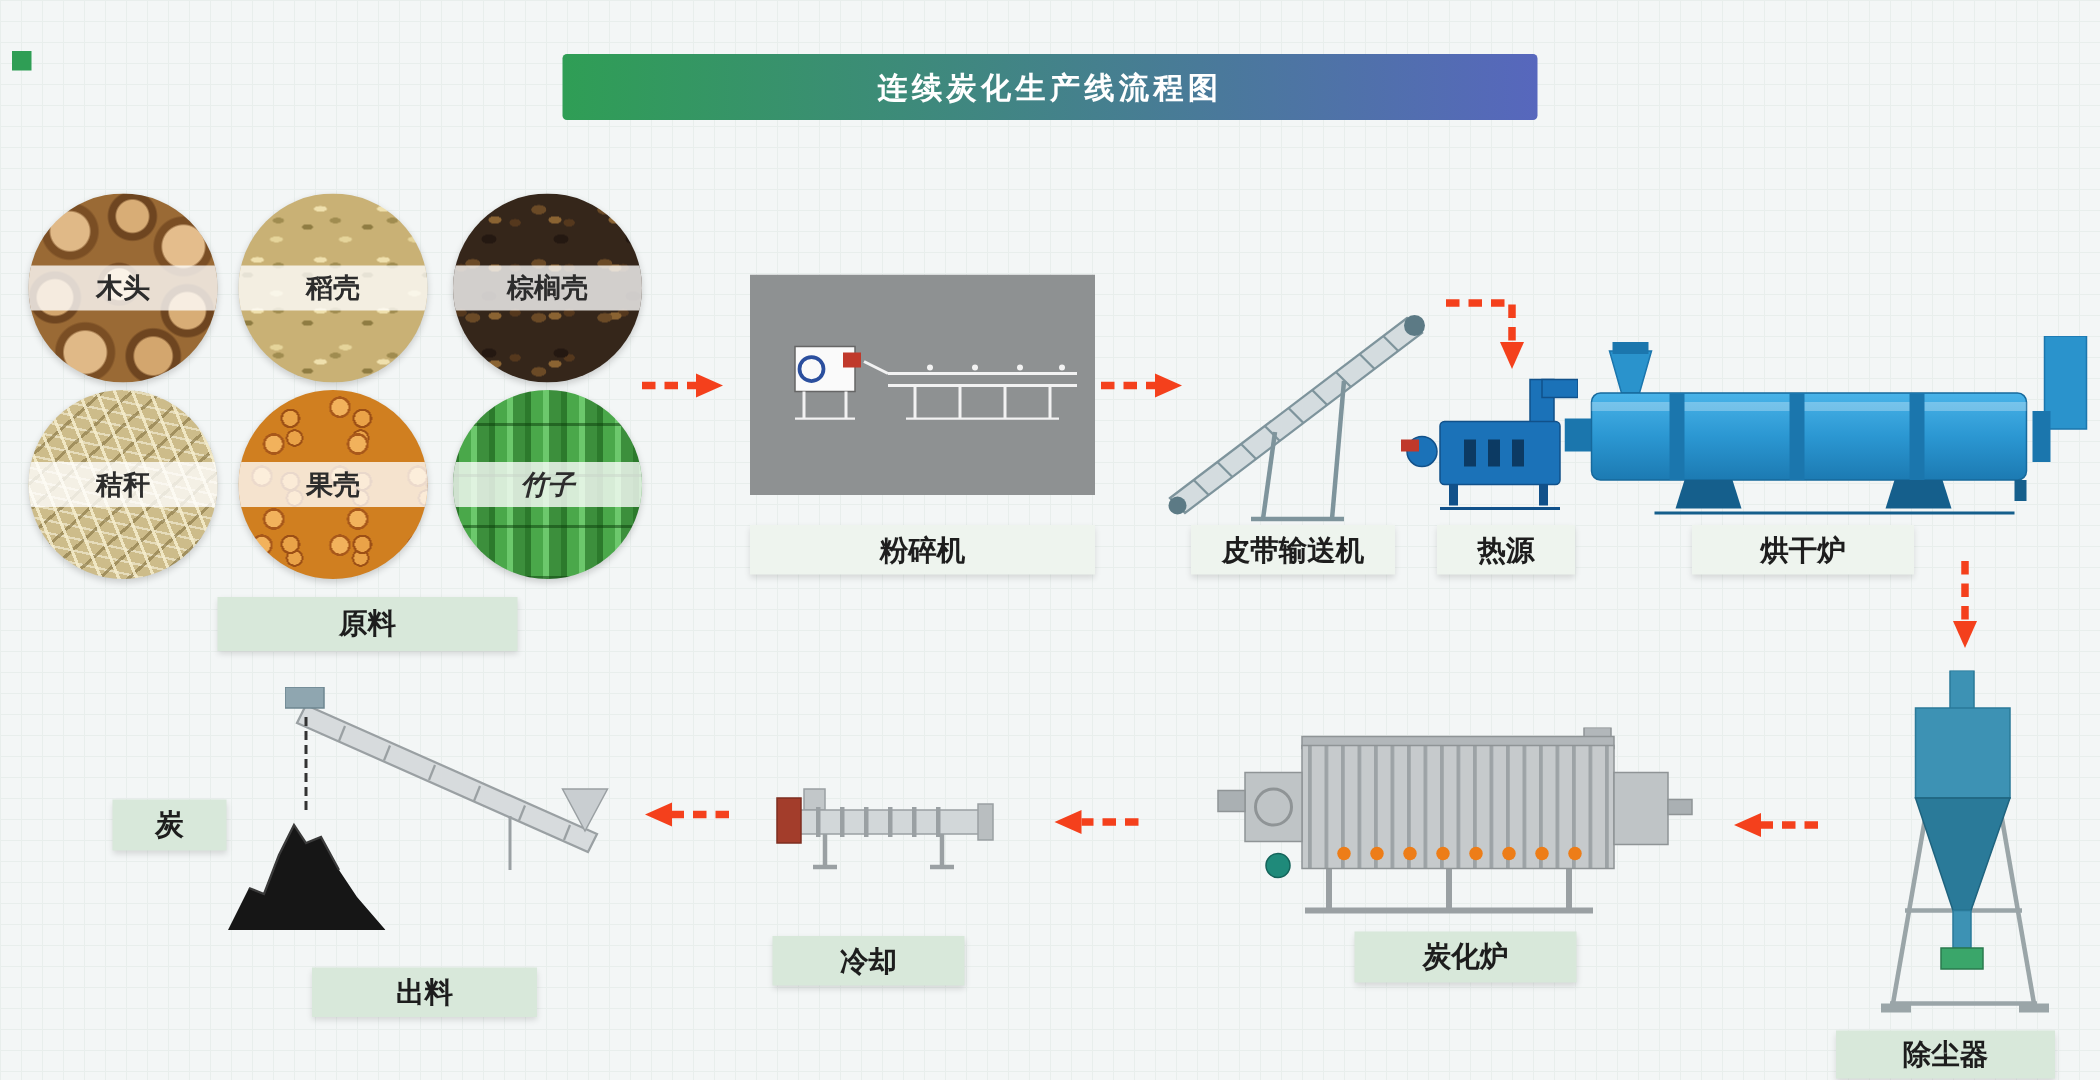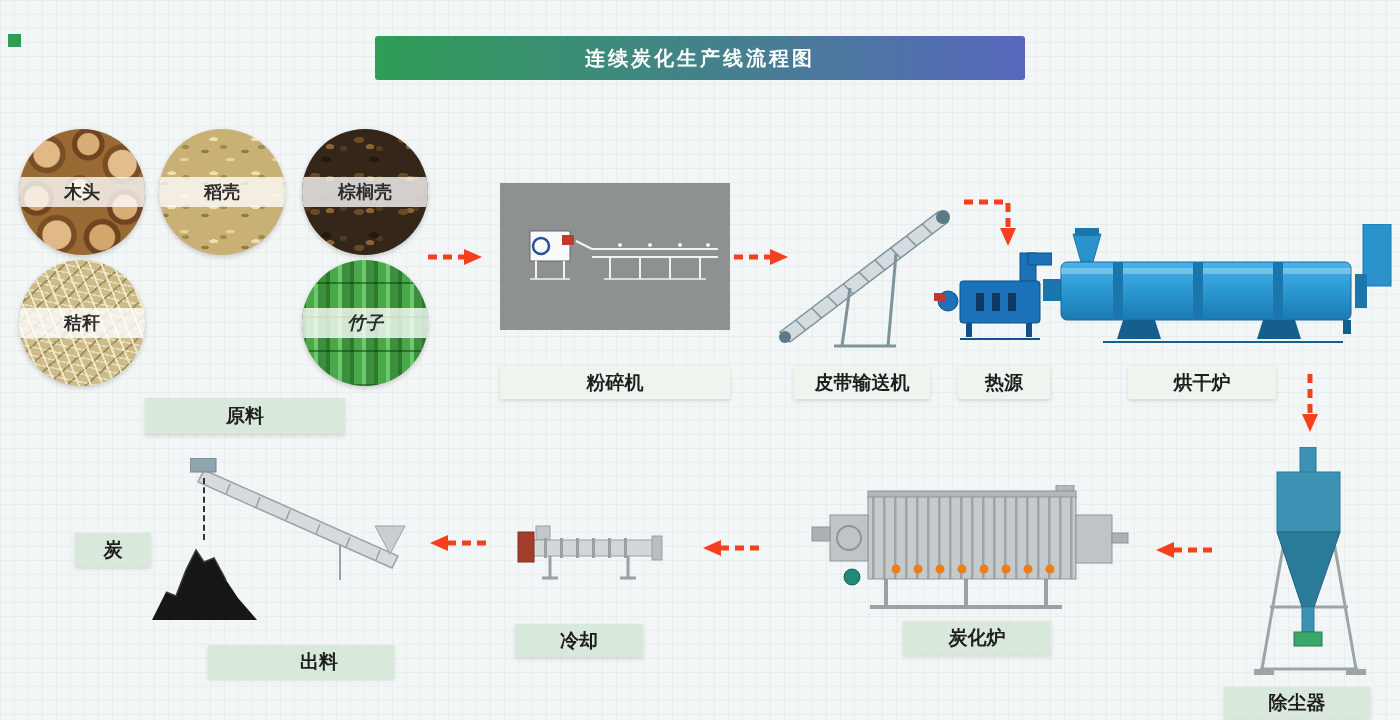--- a/index.html
+++ b/index.html
@@ -18,21 +18,21 @@
     color:#ffffff; font-size:20px; font-weight:bold; letter-spacing:3px;
     display:flex; align-items:center; justify-content:center; border-radius:3px;
   }
   .deco-square { position:absolute; width:13px; height:13px; background:var(--title-gradient-start,#2f9e55); }
   .label {
     position:absolute; display:flex; align-items:center; justify-content:center;
     font-size:19px; font-weight:bold; color:#1d1d1d;
     box-shadow:0 2px 4px rgba(0,0,0,.12);
   }
   .label.green { background:var(--label-green,#d8e8da); }
-  .label.light { background:var(--label-light,#eef4ee);margin-top:16px; }
+  .label.light { background:var(--label-light,#eef4ee); }
   .material {
     position:absolute; width:126px; height:126px; border-radius:50%; overflow:hidden;
     box-shadow:0 2px 5px rgba(0,0,0,.18);
   }
   .material .strip {
     position:absolute; left:0; right:0; top:50%; transform:translateY(-50%); height:30px;
     background:rgba(255,255,255,.78);
     display:flex; align-items:center; justify-content:center;
     font-size:18px; font-weight:bold; color:#2c2c2c;
   }
@@ -89,20 +89,23 @@
   </div>
   <div class="material mat-husk" style="left:159px; top:129px;">
     <div class="strip">稻壳</div>
   </div>
   <div class="material mat-straw" style="left:19px; top:260px;">
     <div class="strip">秸秆</div>
   </div>
   <div class="material mat-palm" style="left:302px; top:129px;">
     <div class="strip">棕榈壳</div>
   </div>
+  <div class="material mat-shell" style="left:159px; top:260px;">
+    <div class="strip">果壳</div>
+  </div>
   <div class="material mat-bamboo" style="left:302px; top:260px;">
     <div class="strip">竹子</div>
   </div>
 
   <div class="label green" style="left:120px; top:398px; width:200px; height:36px;margin-left:25px;">原料</div>
 
   <div class="abs" style="left:500px; top:183px; width:230px; height:147px;">
     <svg width="230" height="147" viewBox="0 0 230 147">
       <rect x="0" y="0" width="230" height="147" fill="#8e9192"></rect>
       <line x1="92" y1="66" x2="218" y2="66" stroke="#f2f2f2" stroke-width="2"></line>
@@ -279,21 +282,21 @@
   <div class="drop-line" style="left:203px; top:478px; height:62px;"></div>
 
   <div class="abs" style="left:152px; top:540px; width:105px; height:80px;">
     <svg width="105" height="80" viewBox="0 0 105 80">
       <polygon points="0,80 14,52 24,56 34,30 44,10 52,22 62,18 74,40 86,58 105,80" fill="#161616"></polygon>
       <polyline points="14,52 24,56 34,30 44,10 52,22 62,18 74,40" fill="none" stroke="#3a3a3a" stroke-width="1.5"></polyline>
     </svg>
   </div>
 
   <div class="label green" style="left:75px; top:533px; width:76px; height:34px;">炭</div>
-  <div class="label green" style="left:208px; top:645px; width:150px; height:33px;padding-left:36px;">出料</div>
+  <div class="label green" style="left:208px; top:645px; width:150px; height:33px;">出料</div>
 
   <svg class="abs" style="left:426px; top:246px;" width="58" height="22" viewBox="0 0 58 22">
     <line x1="2" y1="11" x2="38" y2="11" class="arrow-line" stroke-width="5" stroke-dasharray="9 6"></line>
     <polygon points="38,3 56,11 38,19" class="arrow-head"></polygon>
   </svg>
   <svg class="abs" style="left:732px; top:246px;" width="58" height="22" viewBox="0 0 58 22">
     <line x1="2" y1="11" x2="38" y2="11" class="arrow-line" stroke-width="5" stroke-dasharray="9 6"></line>
     <polygon points="38,3 56,11 38,19" class="arrow-head"></polygon>
   </svg>
   <svg class="abs" style="left:962px; top:192px;" width="62" height="58" viewBox="0 0 62 58">

